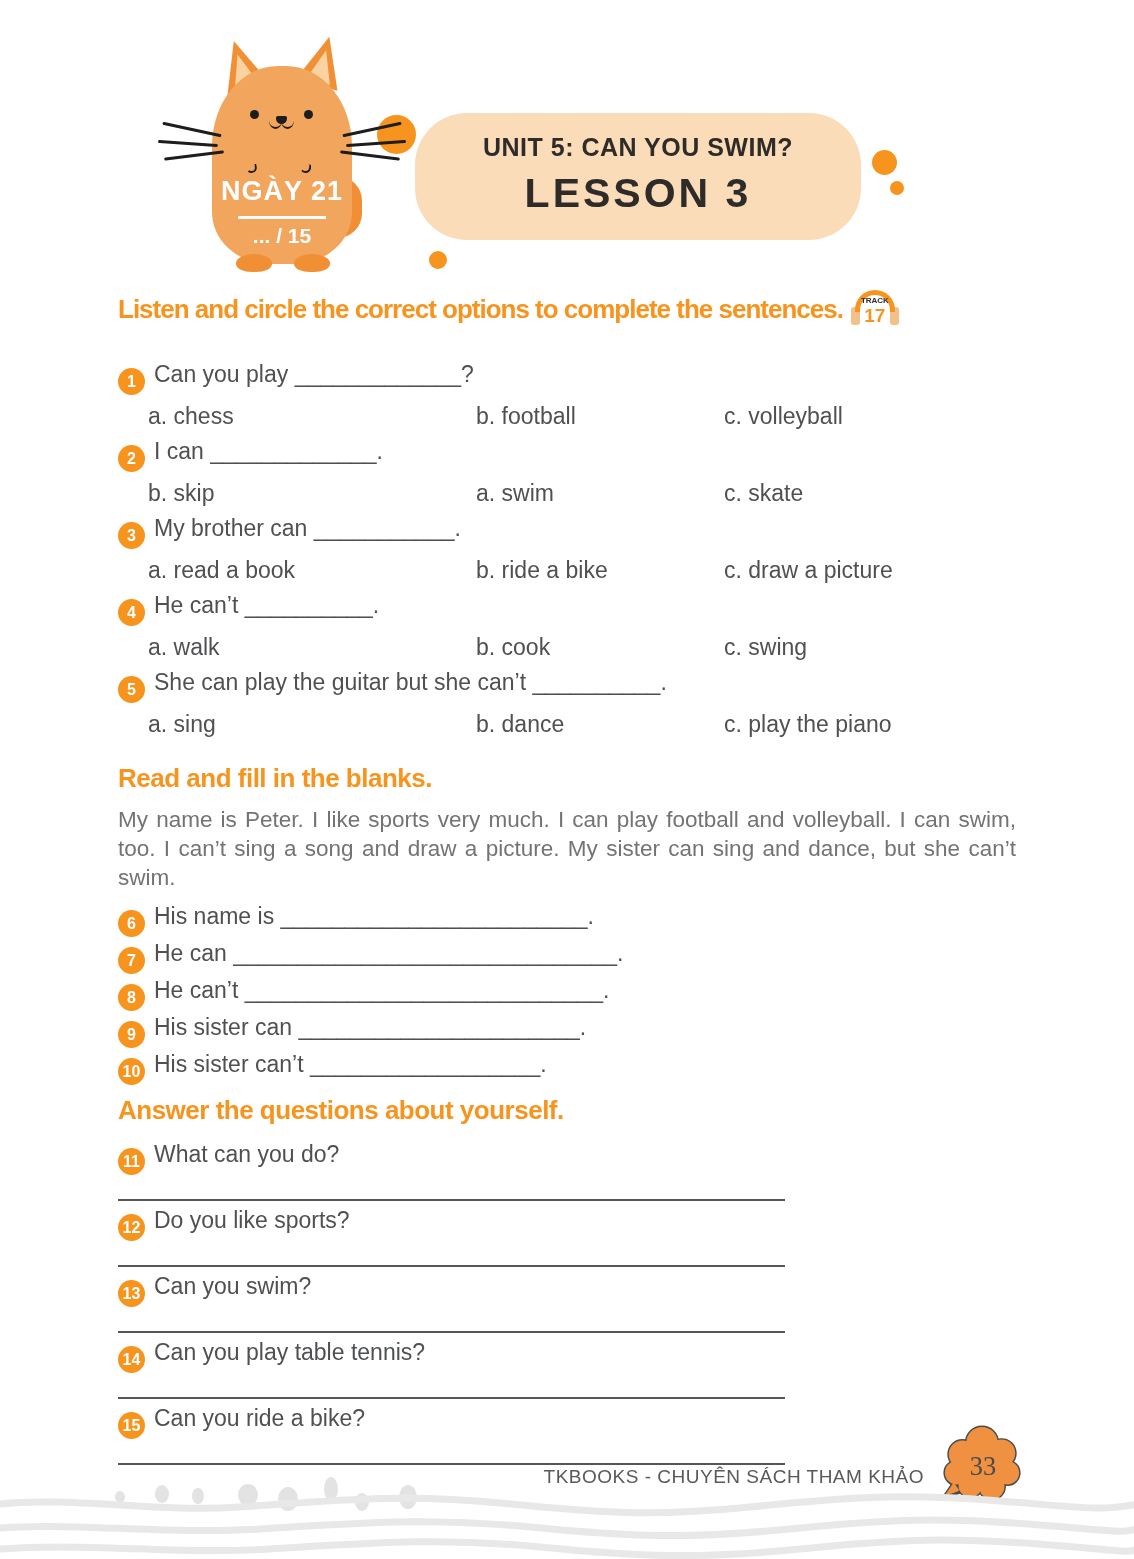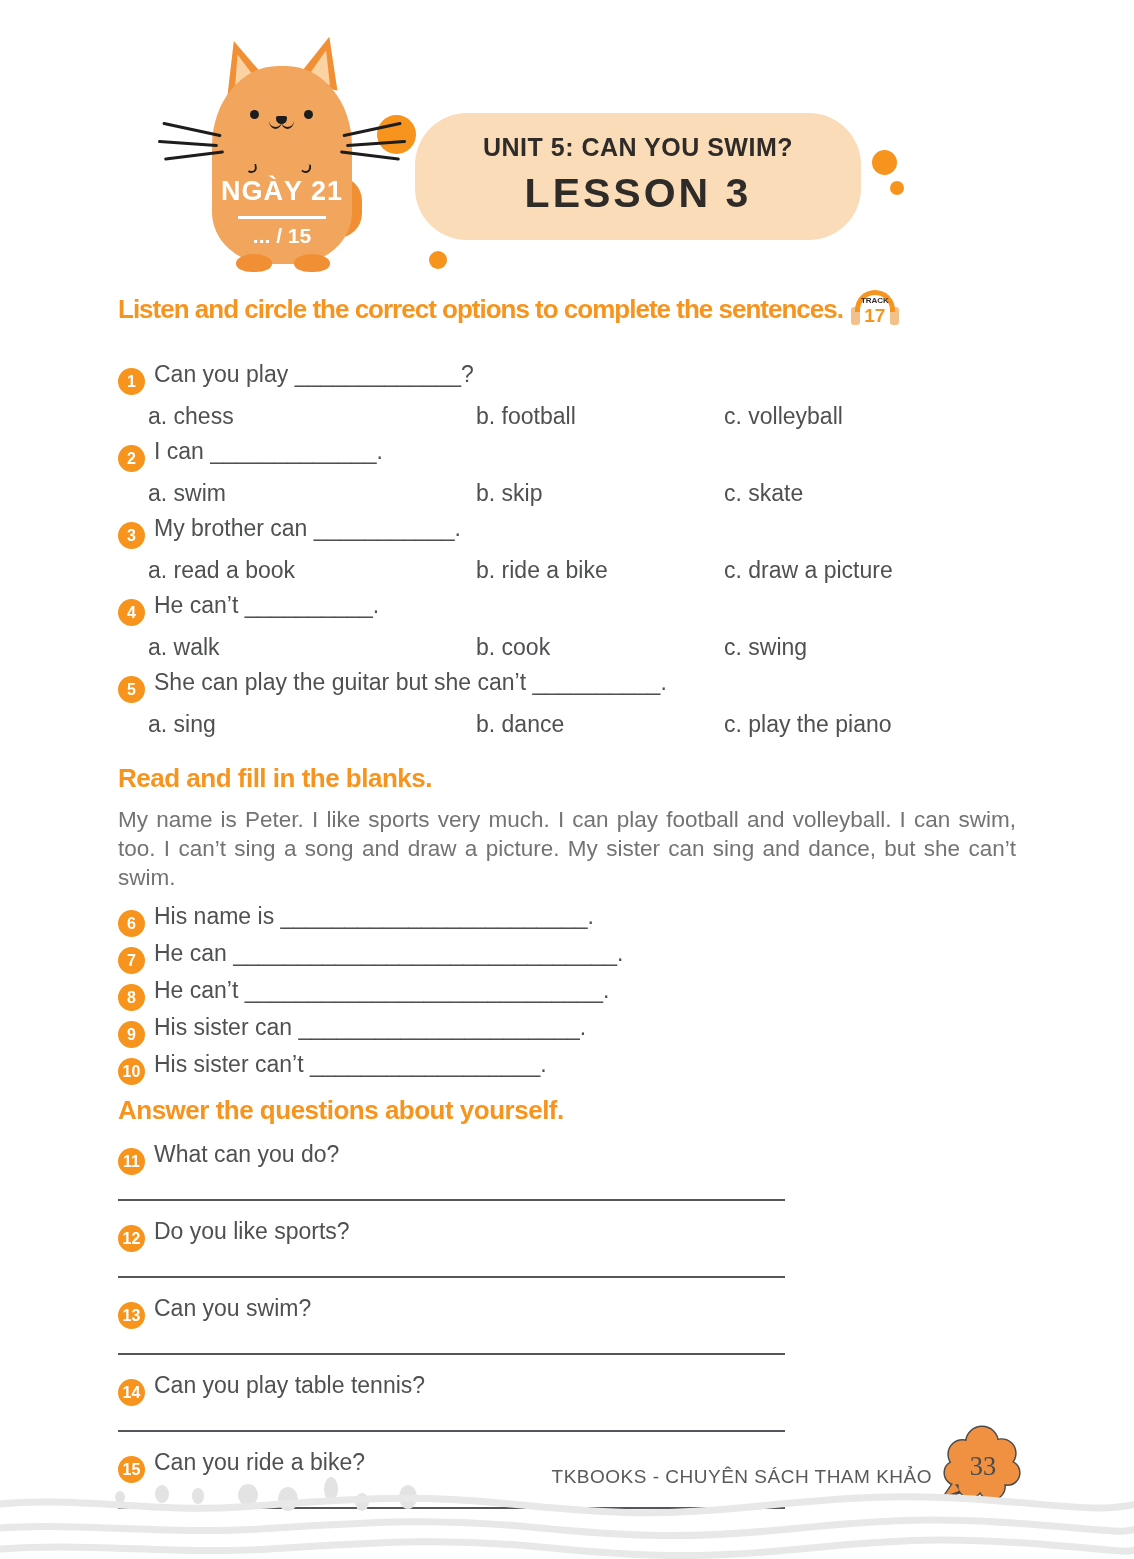--- a/index.html
+++ b/index.html
@@ -99,27 +99,27 @@
 
   .q-line { font-size: 23px; line-height: 32px; margin-bottom: 6px; color: #4F5052; }
   .opts { display: grid; grid-template-columns: 328px 248px 1fr; padding-left: 30px;
           font-size: 23px; line-height: 30px; margin-bottom: 4px; color: #4F5052; }
 
   .read-sec .sec-heading { margin-top: 22px; margin-bottom: 10px; }
   .passage { font-size: 22.5px; line-height: 29px; text-align: justify; color: #737373; margin-bottom: 8px; }
   .read-q { font-size: 23px; line-height: 33px; color: #4F5052; }
 
   .answer-sec .sec-heading { margin-top: 8px; margin-bottom: 12px; }
-  .qa-item { margin-bottom: 15px; }
+  .qa-item { margin-bottom: 4px; }
   .qa-item .q-line { margin-bottom: 24px; line-height: 30px; }
   .answer-line { width: 667px; height: 0; border-bottom: 2px solid #55565A; margin-bottom: 0; }
 
   
   .footer { position: absolute; top: 1438px; left: 0; width: 1134px; }
-  .footer-inner { position: absolute; right: 108px; top: 0; display: flex; align-items: center; gap: 6px; }
+  .footer-inner { position: absolute; right: 108px; top: 0; display: flex; align-items: center; gap: 14px; }
   .publisher { font-size: 19px; color: #58595B; letter-spacing: 0.5px; white-space: nowrap; margin-top: 8px; }
   .cloud-wrap { position: relative; width: 88px; height: 86px; margin-top: -16px; }
 
   .waves { position: absolute; left: 0; bottom: 0; width: 1134px; height: 86px; }
 </style>
 </head>
 <body>
 
 <div class="page">
 
@@ -184,22 +184,22 @@
 
       <div class="q-line"><span class="badge">1</span><span>Can you play _____________?</span></div>
       <div class="opts">
         <span>a. chess</span>
         <span>b. football</span>
         <span>c. volleyball</span>
       </div>
 
       <div class="q-line"><span class="badge">2</span><span>I can _____________.</span></div>
       <div class="opts">
+        <span>b. skip</span>
         <span>a. swim</span>
-        <span>b. skip</span>
         <span>c. skate</span>
       </div>
 
       <div class="q-line"><span class="badge">3</span><span>My brother can ___________.</span></div>
       <div class="opts">
         <span>a. read a book</span>
         <span>b. ride a bike</span>
         <span>c. draw a picture</span>
       </div>
 

